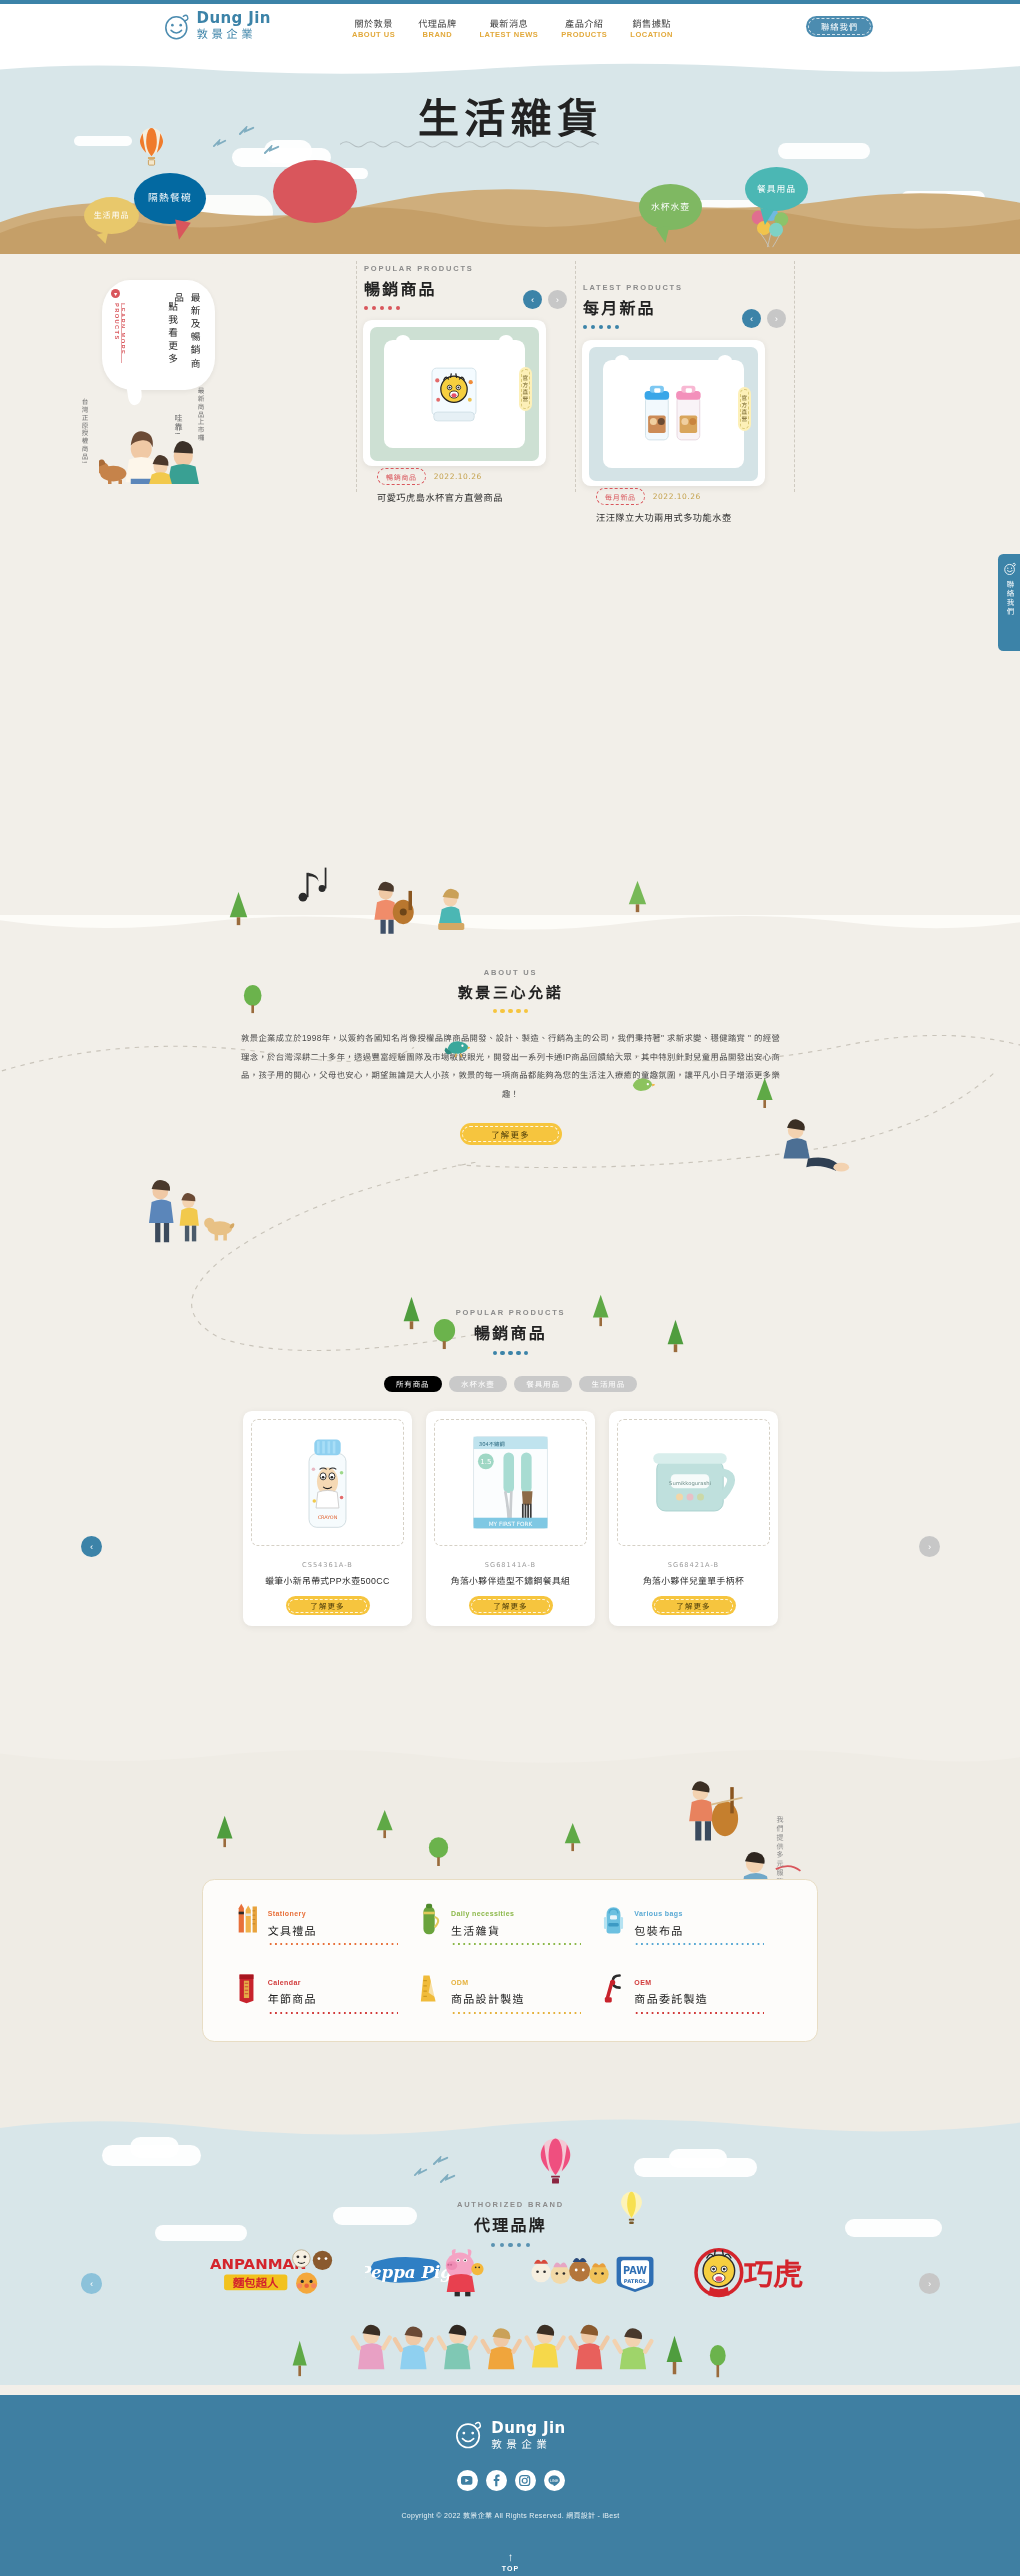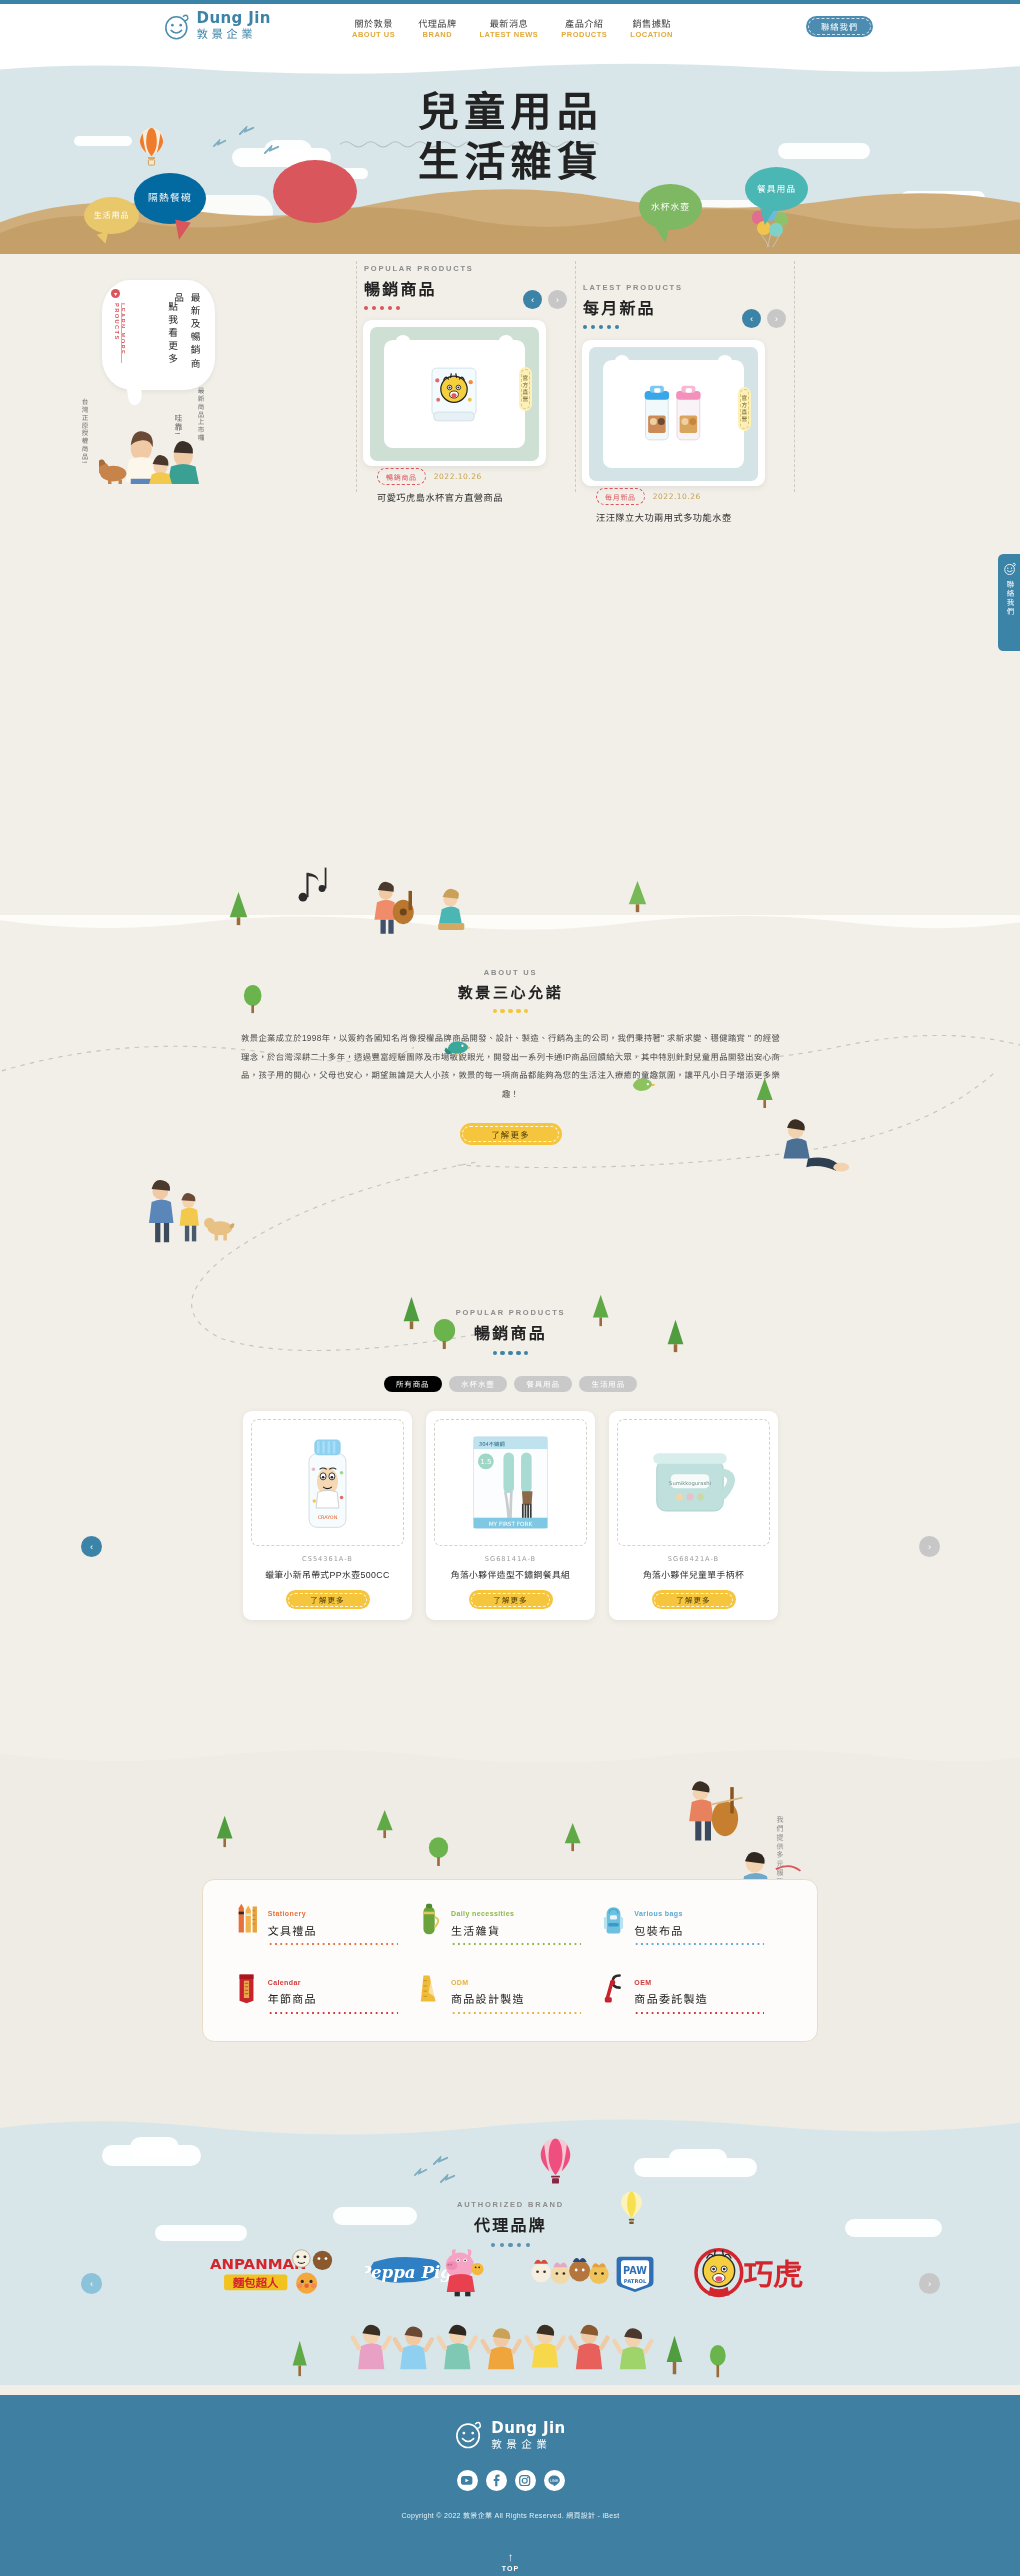--- a/index.html
+++ b/index.html
@@ -117,21 +117,21 @@
 
   
   .tabs{display:flex;gap:7px;justify-content:center;margin-top:21px;}
   .tab{height:16px;padding:0 12.3px;border-radius:8px;background:#c9c9c9;color:#fff;font-size:7.5px;
       letter-spacing:0.9px;display:flex;align-items:center;cursor:pointer;}
   .tab.active{background:#000000;}
   .grid{display:flex;gap:14px;justify-content:center;margin-top:19.4px;}
   .gcard{width:169px;background:#fff;border-radius:8.8px;box-shadow:0 1.8px 6.2px rgba(0,0,0,.06);padding:8px;}
   .gcard .gimg{height:127px;border:0.9px dashed #d6d1c6;border-radius:7px;display:flex;
       align-items:center;justify-content:center;background:#fff;}
-  .gsku{text-align:center;font-size:6.6px;color:#9a9a9a;letter-spacing:1px;margin-top:9px;
+  .gsku{text-align:center;font-size:6.6px;color:#9a9a9a;letter-spacing:1px;margin-top:15px;
       font-family:"DejaVu Sans",sans-serif;}
   .gname{text-align:center;font-size:8.8px;color:#2c2c2c;letter-spacing:0.4px;margin-top:4.4px;}
   .gbtn{width:84px;height:18.5px;border-radius:9.7px;background:#f6c53e;color:#4a3a08;font-size:7.5px;
       letter-spacing:1.1px;display:flex;align-items:center;justify-content:center;margin:9.7px auto 2.6px;
       position:relative;cursor:pointer;}
   .gbtn::after{content:"";position:absolute;inset:2.2px;border:0.9px dashed rgba(255,255,255,.85);border-radius:8px;}
   .gbtn span{position:relative;z-index:2;}
   .gnav{position:absolute;width:21px;height:21px;border-radius:50%;display:flex;align-items:center;
       justify-content:center;color:#fff;font-size:9.7px;cursor:pointer;top:1536px;}
   .svc-card{position:absolute;left:202px;top:1879px;width:616px;background:#fdfcfa;border:0.9px solid #e8ddc4;
@@ -277,21 +277,20 @@
           <path d="M1 9 L8 2 L7 6 L16 2" fill="none" stroke="#7fadc0" stroke-width="2.2" stroke-linecap="round"></path>
         </svg>
     </div>
     <div class="bird" style="left:264px;top:84px;">
       <svg width="16" height="10.6" viewBox="0 0 18 12">
           <path d="M1 9 L8 2 L7 6 L16 2" fill="none" stroke="#7fadc0" stroke-width="2.2" stroke-linecap="round"></path>
         </svg>
     </div>
 
     <div class="hero-title">
-      <div class="htl">兒童用品</div>
       <div class="htl2">生活雜貨</div>
     </div>
     <svg class="squiggle" viewBox="0 0 300 10" preserveAspectRatio="none">
       <path d="M0,5 q7,-6 14,0 t14,0 t14,0 t14,0 t14,0 t14,0 t14,0 t14,0 t14,0 t14,0 t14,0 t14,0 t14,0 t14,0 t14,0 t14,0 t14,0 t14,0 t14,0 t14,0 t14,0" fill="none" stroke="#b4bfc2" stroke-width="1.2"></path>
     </svg>
 
     <div style="position:absolute;left:273px;top:101px;width:84px;height:63px;background:#d9565c;border-radius:50%;z-index:3;opacity:1;"></div>
 
     <div class="bubble b-life">
       <span>生活用品</span>

